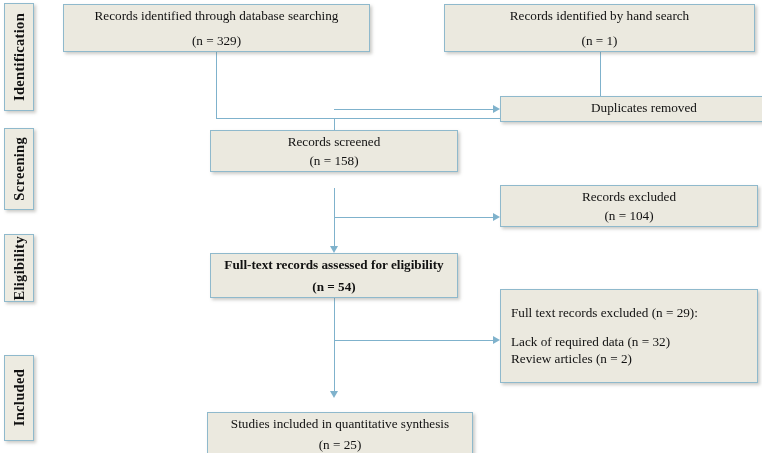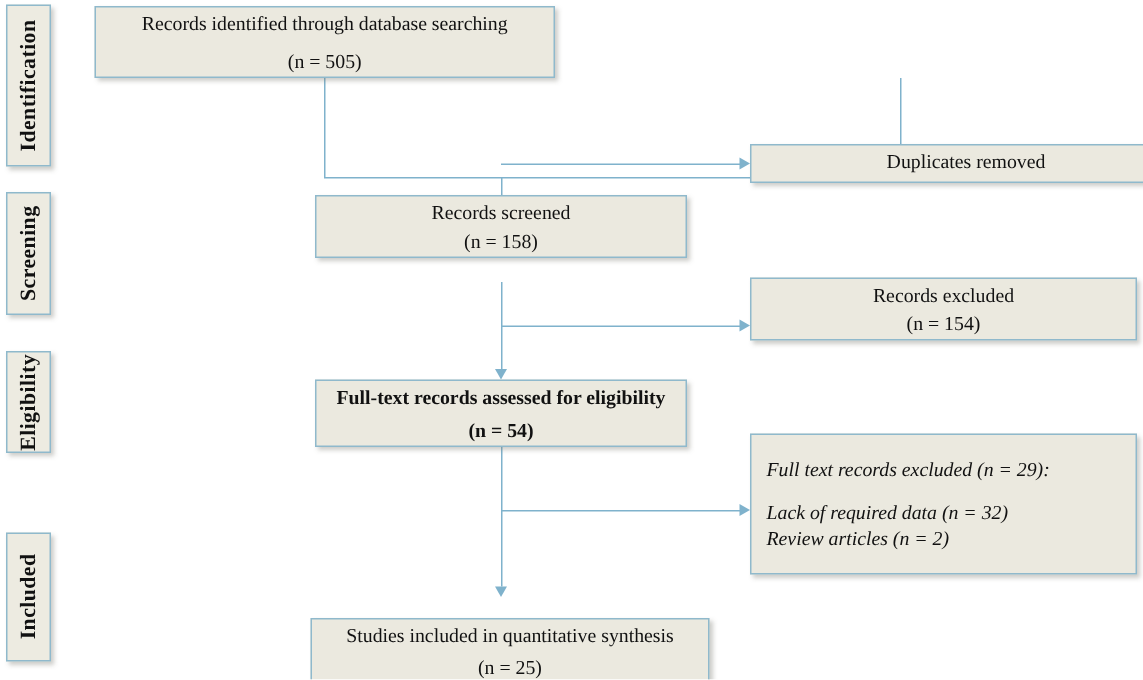--- a/index.html
+++ b/index.html
@@ -33,21 +33,20 @@
     text-align: center;
     padding: 2px 6px;
   }
   .box .line { white-space: nowrap; }
 
   .box.left-align {
     align-items: flex-start;
     text-align: left;
     justify-content: center;
     padding: 6px 10px;
-    font-style: italic;
   }
   .box.left-align .line { width: 100%; }
   .box .spacer { height: 11px; }
 
   
   .phase {
     position: absolute;
     box-sizing: border-box;
     background: #EDEBE1;
     border: 1px solid #8FB9CC;
@@ -130,36 +129,40 @@
   <div class="arrow-right" style="left:493px; top:213px;"></div>
 
   <div class="ln v" style="left:334px; top:298px; height:93px;"></div>
   <div class="arrow-down" style="left:330px; top:391px;"></div>
 
   <div class="ln h" style="left:334px; top:340px; width:162px;"></div>
   <div class="arrow-right" style="left:493px; top:336px;"></div>
 
   <div class="box" style="left:63px; top:4px; width:307px; height:48px;">
     <div class="line">Records identified through database searching</div>
-    <div class="line">(n = 505)</div>
+    <div class="line">(n = 329)</div>
   </div>
 
+  <div class="box" style="left:444px; top:4px; width:311px; height:48px;">
+    <div class="line">Records identified by hand search</div>
+    <div class="line">(n = 1)</div>
+  </div>
 
   <div class="box" style="left:500px; top:96px; width:288px; height:26px;">
     <div class="line">Duplicates removed</div>
   </div>
 
   <div class="box" style="left:210px; top:130px; width:248px; height:42px;">
     <div class="line">Records screened</div>
     <div class="line">(n = 158)</div>
   </div>
 
   <div class="box" style="left:500px; top:185px; width:258px; height:42px;">
     <div class="line">Records excluded</div>
-    <div class="line">(n = 154)</div>
+    <div class="line">(n = 104)</div>
   </div>
 
   <div class="box" style="left:210px; top:253px; width:248px; height:45px;font-weight:bold;">
     <div class="line">Full-text records assessed for eligibility</div>
     <div class="line">(n = 54)</div>
   </div>
 
   <div class="box left-align" style="left:500px; top:289px; width:258px; height:94px;">
     <div class="line">Full text records excluded (n = 29):</div>
     <div class="spacer"></div>

